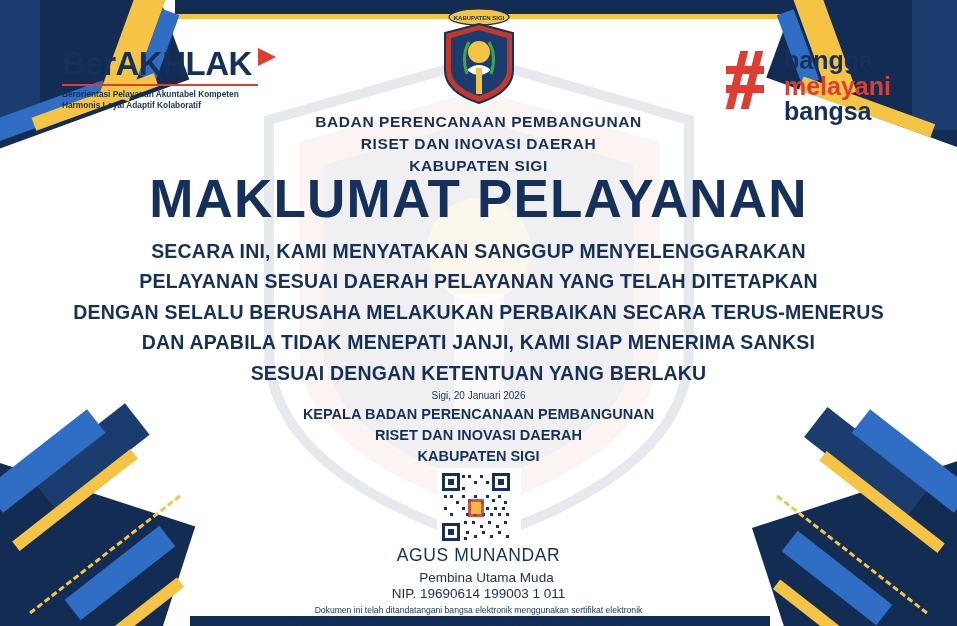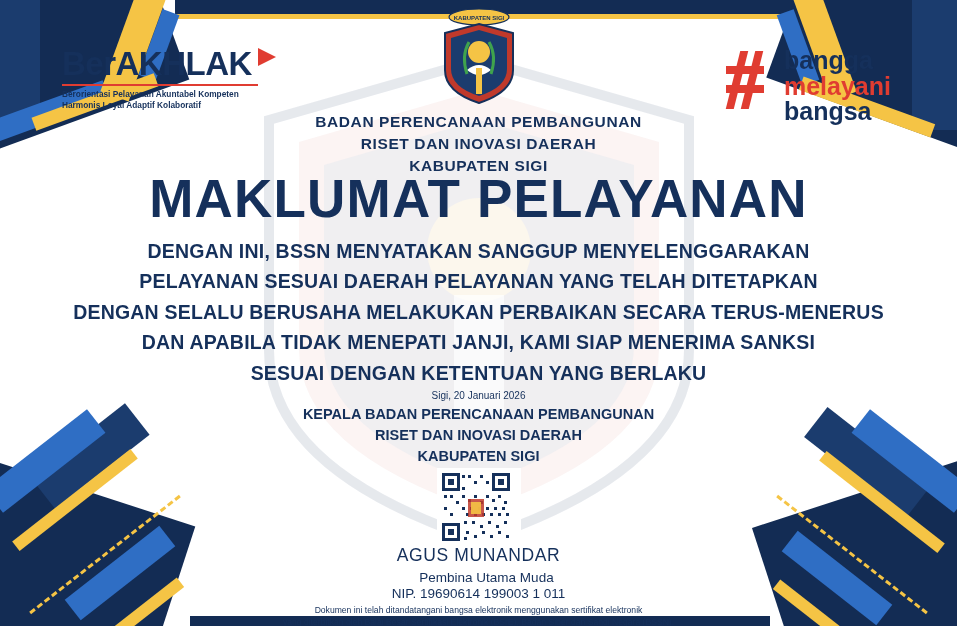--- a/index.html
+++ b/index.html
@@ -484,21 +484,21 @@
 
   <div class="org-block">
     <div>BADAN PERENCANAAN PEMBANGUNAN</div>
     <div>RISET DAN INOVASI DAERAH</div>
     <div>KABUPATEN SIGI</div>
   </div>
 
   <div class="title">MAKLUMAT PELAYANAN</div>
 
   <div class="declaration">
-    <div class="nowrap">DENGAN INI, BSSN MENYATAKAN SANGGUP MENYELENGGARAKAN</div>
+    <div class="nowrap">SECARA INI, KAMI MENYATAKAN SANGGUP MENYELENGGARAKAN</div>
     <div class="nowrap">PELAYANAN SESUAI DAERAH PELAYANAN YANG TELAH DITETAPKAN</div>
     <div class="nowrap">DENGAN SELALU BERUSAHA MELAKUKAN PERBAIKAN SECARA TERUS-MENERUS</div>
     <div class="nowrap">DAN APABILA TIDAK MENEPATI JANJI, KAMI SIAP MENERIMA SANKSI</div>
     <div class="nowrap">SESUAI DENGAN KETENTUAN YANG BERLAKU</div>
   </div>
 
   <div class="place-date">Sigi, 20 Januari 2026</div>
   <div class="signer-org">
     <div>KEPALA BADAN PERENCANAAN PEMBANGUNAN</div>
     <div>RISET DAN INOVASI DAERAH</div>

